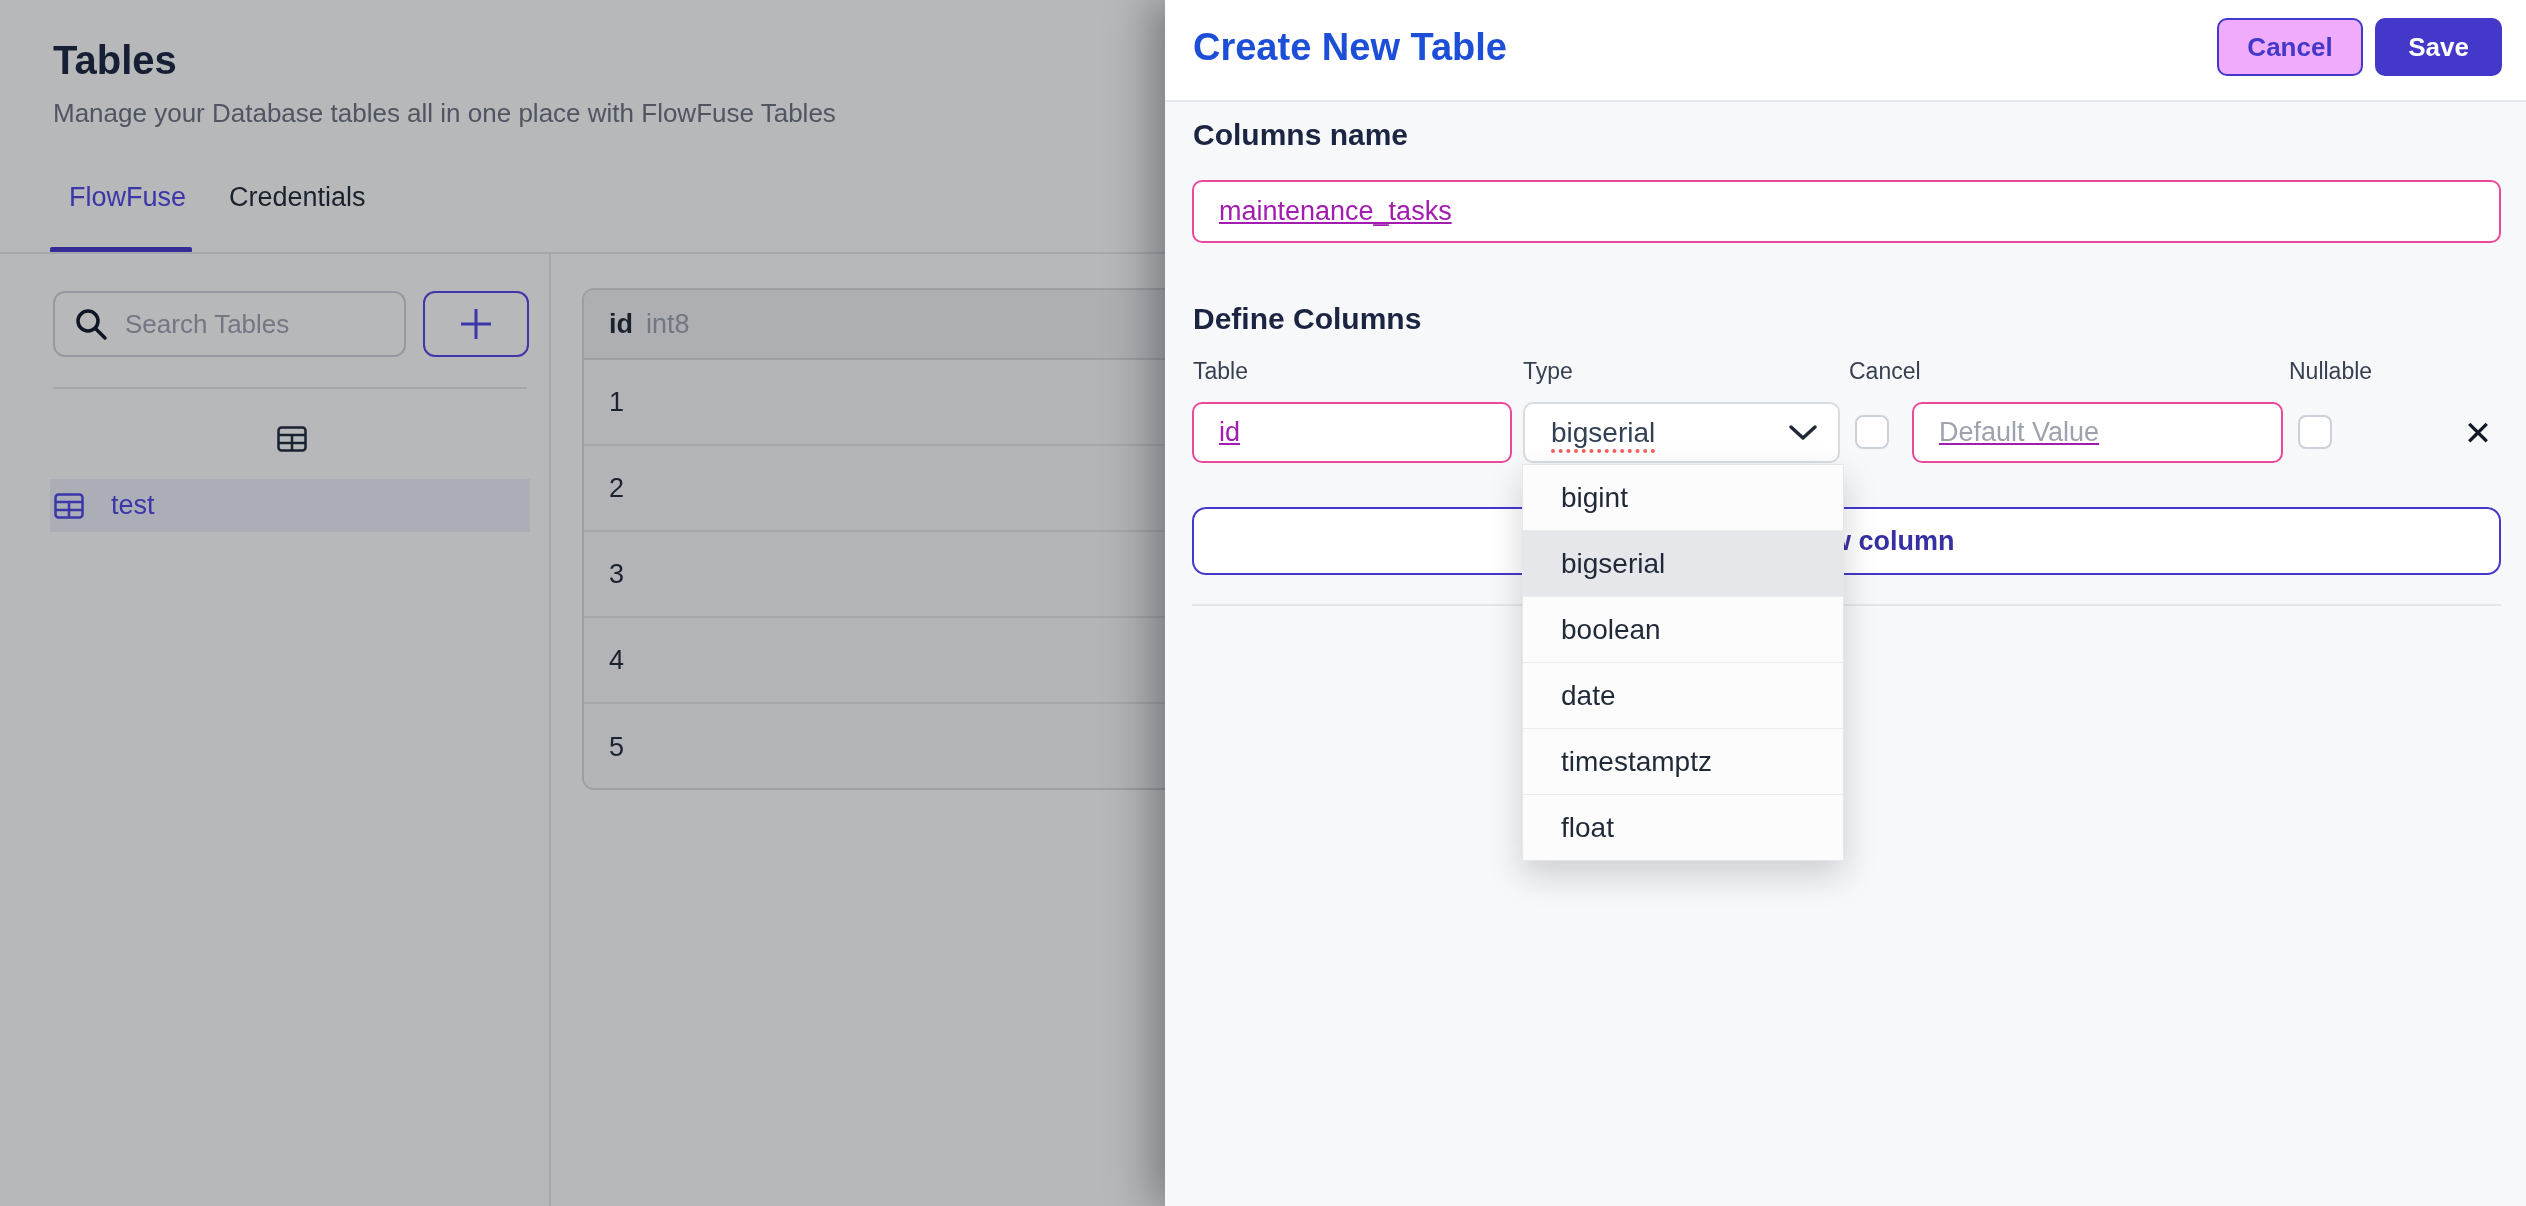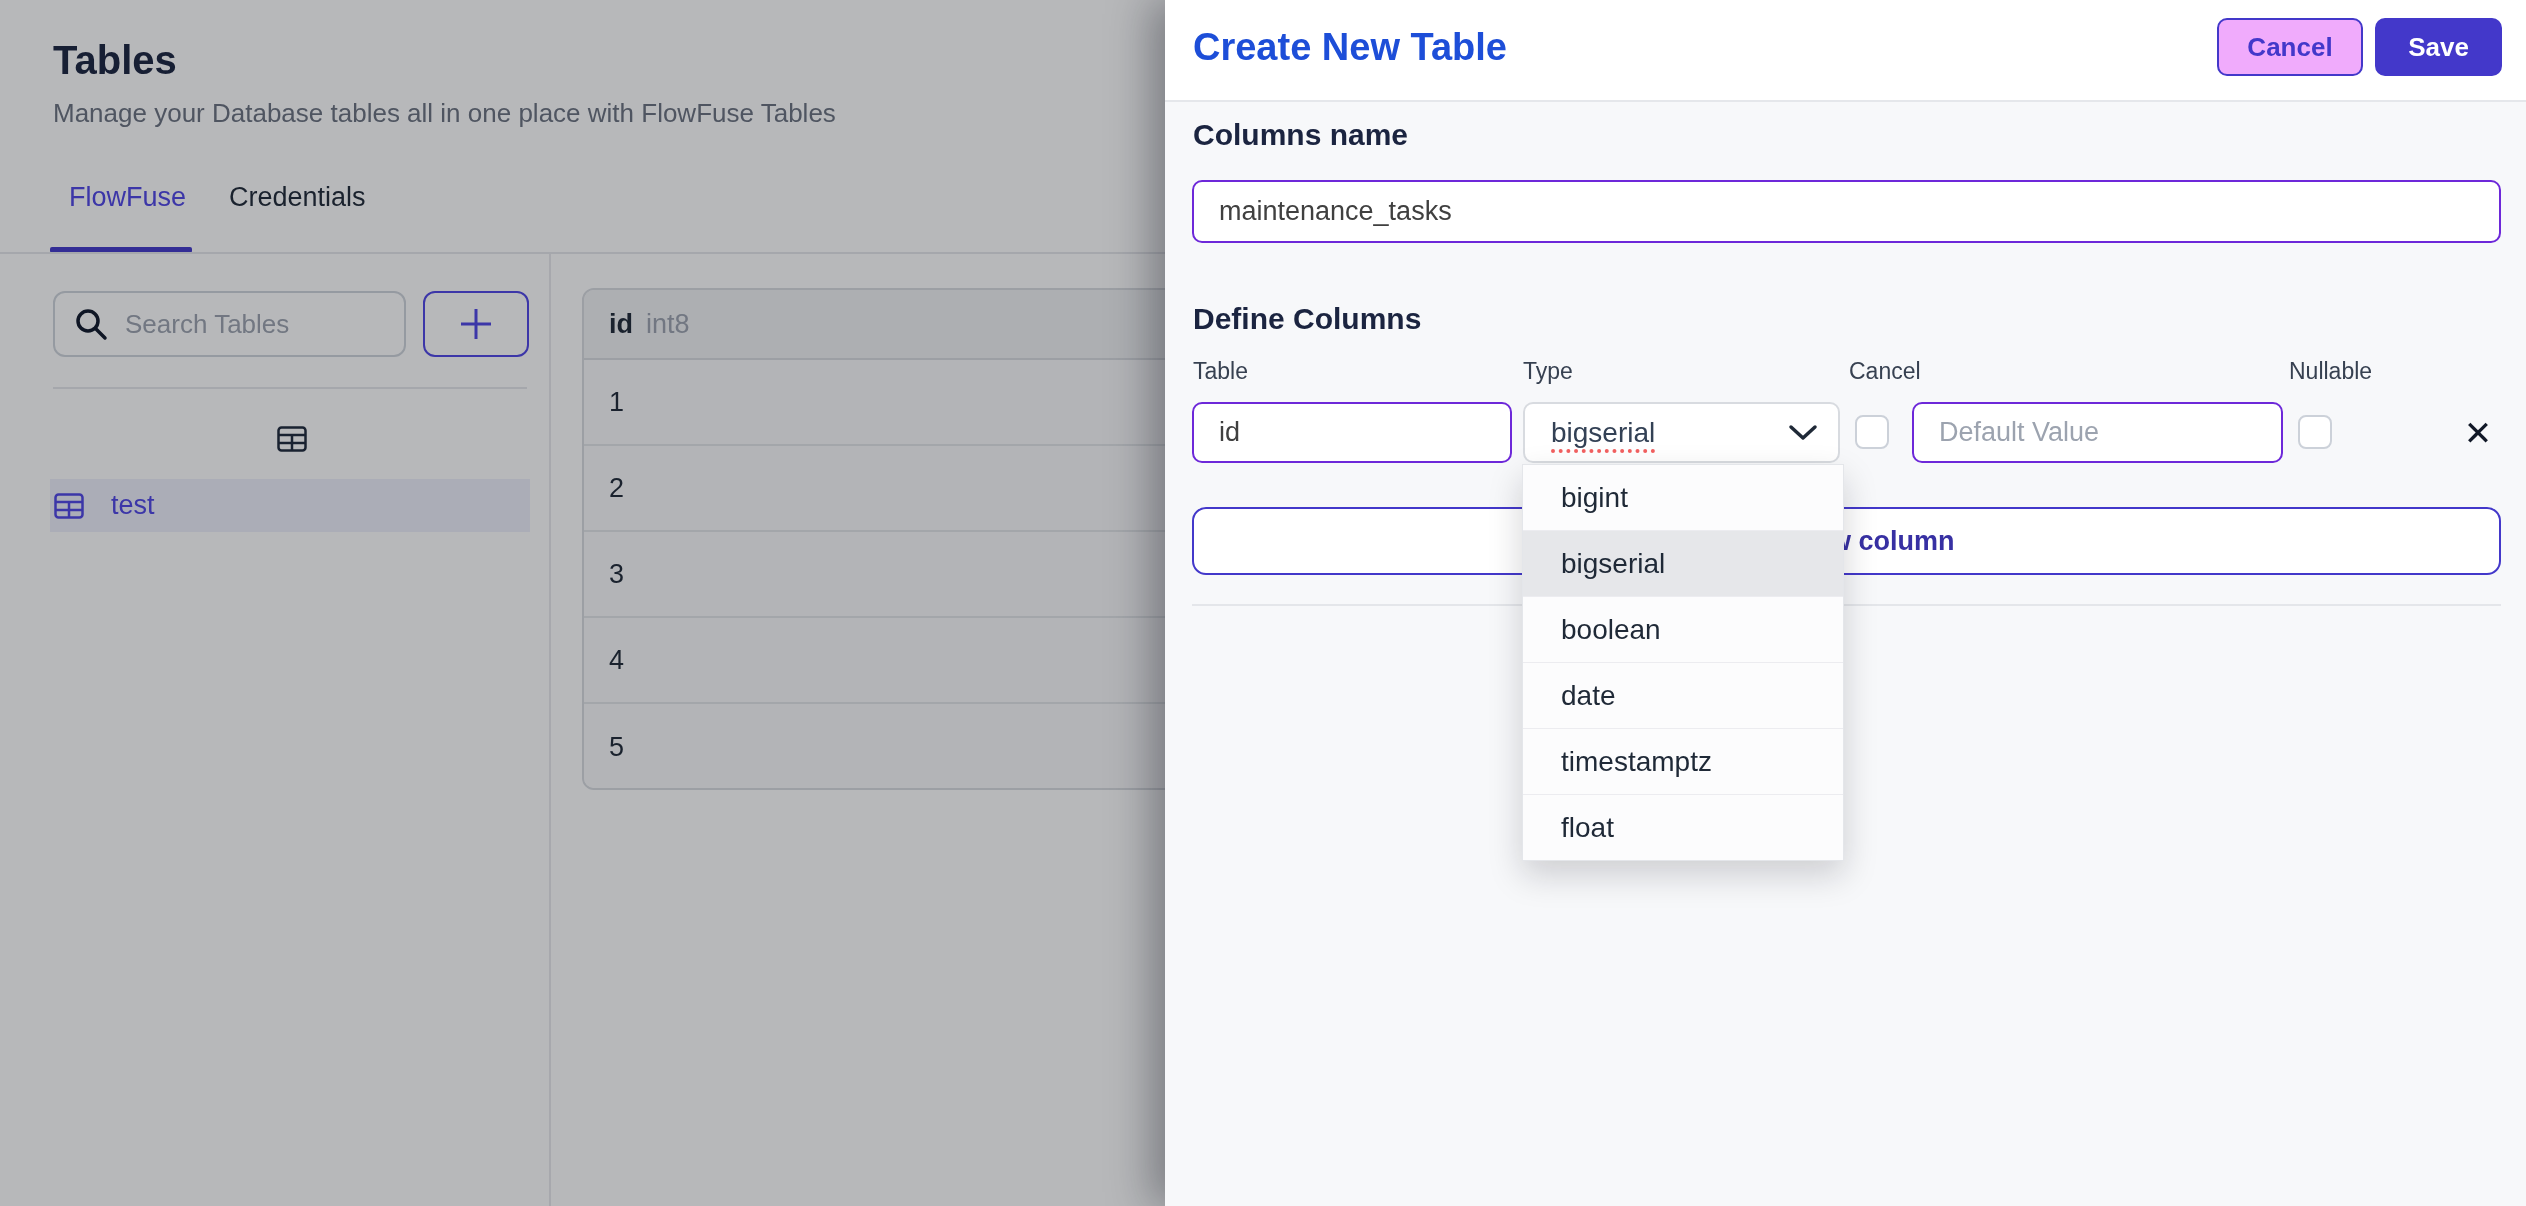--- a/index.html
+++ b/index.html
@@ -50,22 +50,22 @@
   .drawer-title{left:28px;top:26px;font-size:38px;font-weight:700;color:#1d4ed8;}
   .btn{height:58px;border-radius:10px;font-size:26px;font-weight:600;display:flex;align-items:center;
        justify-content:center;box-sizing:border-box;cursor:pointer;}
   .btn-cancel{left:1052px;top:18px;width:146px;background:#f0abfc;border:2px solid #4338ca;color:#4338ca;}
   .btn-save{left:1210px;top:18px;width:127px;background:#4338ca;color:#fff;border:2px solid #4338ca;}
 
   .section-heading{font-size:30px;font-weight:600;color:#1b2440;}
   .h-name{left:28px;top:118px;}
   .h-columns{left:28px;top:302px;}
 
-  .text-input{border:2px solid #6d28d9;border-radius:10px;background:#fff;box-sizing:border-box;
-              font-family:inherit;font-size:27px;color:#404040;padding:0 0 0 25px;outline:none;}
+  .text-input{border:2px solid #ec4899;border-radius:10px;background:#fff;box-sizing:border-box;
+              font-family:inherit;font-size:27px;color:#a21caf;padding:0 0 0 25px;outline:none;text-decoration:underline;}
   .text-input::placeholder{color:#9ca3af;}
   .name-input{left:27px;top:180px;width:1309px;height:63px;}
 
   .field-label{top:358px;font-size:23px;color:#374151;}
   .fl-name{left:28px;} .fl-type{left:358px;} .fl-default{left:684px;} .fl-nullable{left:1124px;}
 
   .col-name-input{left:27px;top:402px;width:320px;height:61px;}
   .type-select{left:358px;top:402px;width:317px;height:61px;background:#fff;border:2px solid #d8dbe0;border-radius:10px;
                box-sizing:border-box;display:flex;align-items:center;justify-content:space-between;
                padding:0 20px 0 26px;cursor:pointer;}

